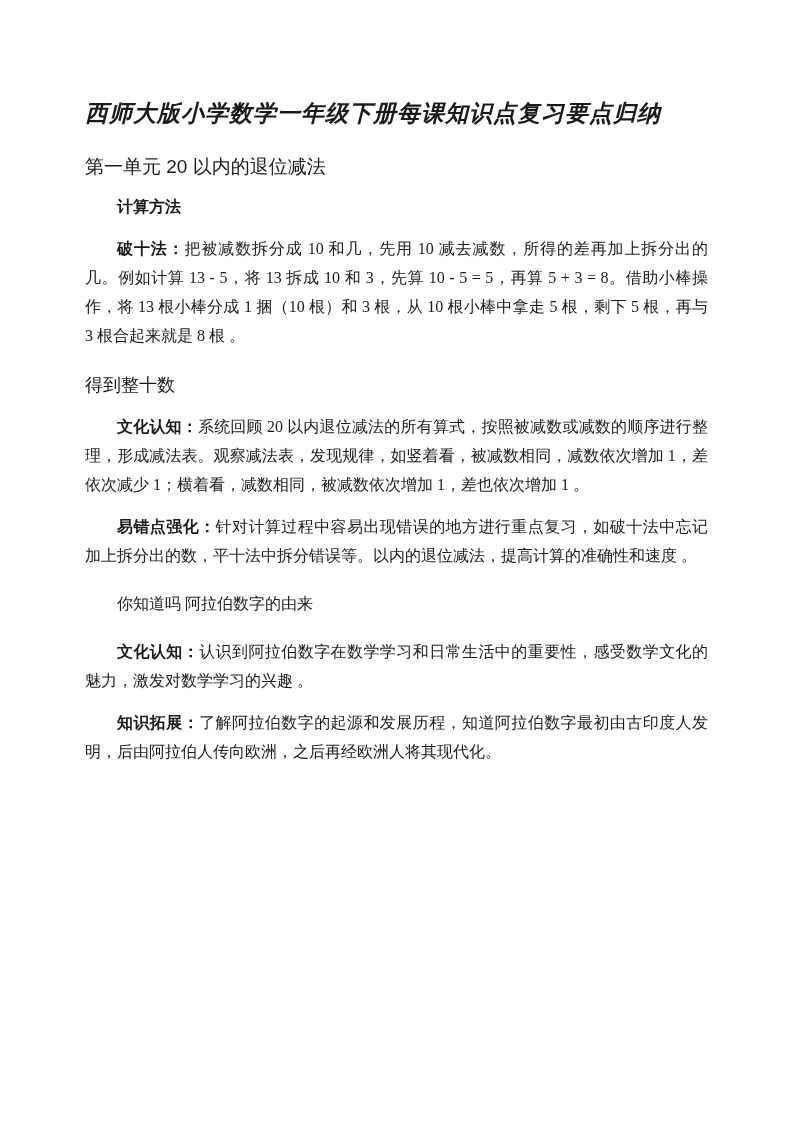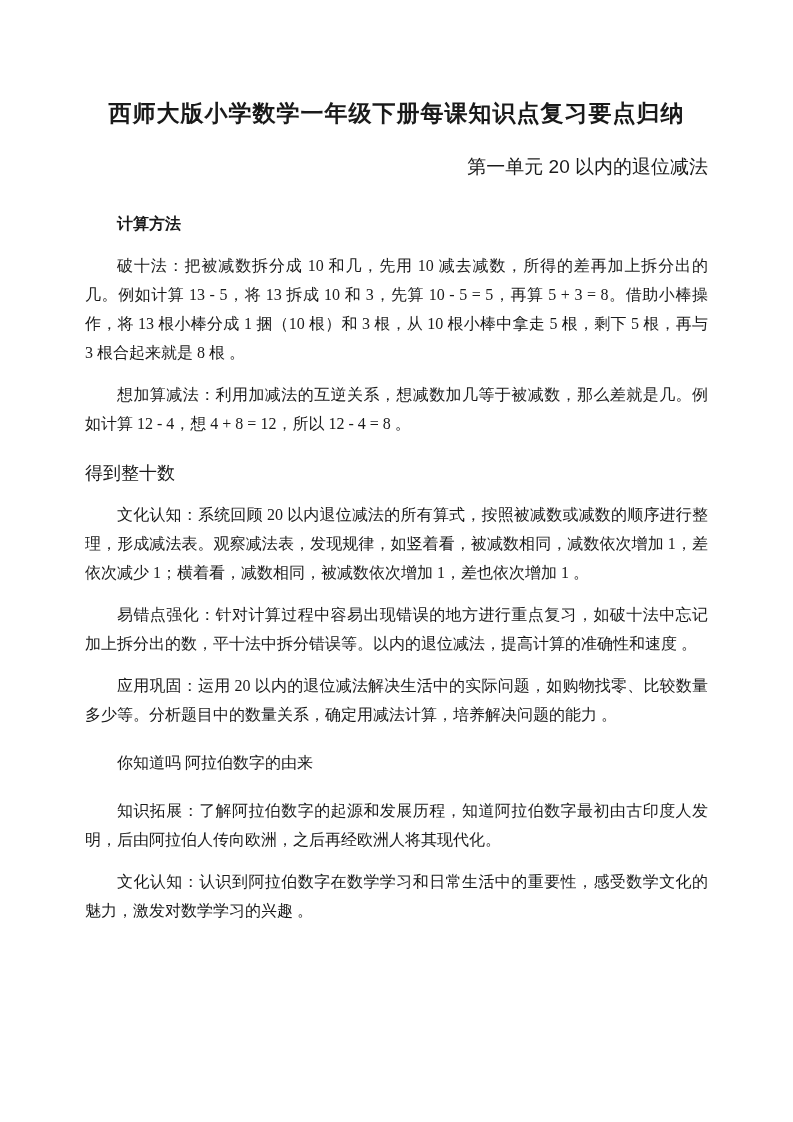--- a/index.html
+++ b/index.html
@@ -17,54 +17,53 @@
   .page {
     width: 623px;
     margin: 0 85px;
   }
   .doc-title {
     margin: 97px 0 0 0;
     font-family: "Liberation Sans", "DejaVu Sans", sans-serif;
     font-size: 23px;
     font-weight: 700;
     line-height: 32px;
-    text-align: center;
     letter-spacing: 1px;
+    font-style: italic;
   }
   .unit-heading {
-    margin: 24px 0 0 9px;
+    margin: 24px 0 0 0;
     font-family: "Liberation Sans", "DejaVu Sans", sans-serif;
     font-size: 19px;
     font-weight: 400;
     line-height: 28px;
-    text-align: right;
   }
   .lesson-heading {
     margin: 22px 0 10px 0;
     font-family: "Liberation Sans", "DejaVu Sans", sans-serif;
     font-size: 18px;
     font-weight: 400;
     line-height: 27px;
   }
   .method-label {
-    margin: 28px 0 0 0;
+    margin: 11px 0 0 0;
     font-size: 16px;
     font-weight: 700;
     line-height: 29px;
     text-indent: 2em;
   }
   p.para {
     margin: 13px 0;
     font-size: 16px;
     line-height: 29px;
     text-align: justify;
     text-indent: 2em;
   }
   p.para .lead {
-    font-weight: 400;
+    font-weight: 700;
   }
   p.plain-line {
     margin: 19px 0;
     font-size: 16px;
     line-height: 29px;
     text-indent: 2em;
   }
 </style>
 </head>
 <body>
@@ -75,33 +74,31 @@
 
   <h2 class="unit-heading">第一单元 20 以内的退位减法</h2>
 
   <section>
 
     <p class="method-label">计算方法</p>
 
     <p class="para"><strong class="lead">破十法：</strong><span>把被减数拆分成 10 和几，先用 10 减去减数，所得的差再加上拆分出的几。例如计算 13 - 5，将 13 拆成 10 和 3，先算 10 - 5 = 5，再算 5 + 3 = 8。借助小棒操作，将 13 根小棒分成 1 捆（10 根）和 3 根，从 10 根小棒中拿走 5 根，剩下 5 根，再与 3 根合起来就是 8 根 。</span></p>
 
 
-    <p class="para"><strong class="lead">想加算减法：</strong><span>利用加减法的互逆关系，想减数加几等于被减数，那么差就是几。例如计算 12 - 4，想 4 + 8 = 12，所以 12 - 4 = 8 。</span></p>
 
   </section>
 
   <section>
     <h3 class="lesson-heading">得到整十数</h3>
 
     <p class="para"><strong class="lead">文化认知：</strong><span>系统回顾 20 以内退位减法的所有算式，按照被减数或减数的顺序进行整理，形成减法表。观察减法表，发现规律，如竖着看，被减数相同，减数依次增加 1，差依次减少 1；横着看，减数相同，被减数依次增加 1，差也依次增加 1 。</span></p>
 
     <p class="para"><strong class="lead">易错点强化：</strong><span>针对计算过程中容易出现错误的地方进行重点复习，如破十法中忘记加上拆分出的数，平十法中拆分错误等。以内的退位减法，提高计算的准确性和速度 。</span></p>
 
-    <p class="para"><strong class="lead">应用巩固：</strong><span>运用 20 以内的退位减法解决生活中的实际问题，如购物找零、比较数量多少等。分析题目中的数量关系，确定用减法计算，培养解决问题的能力 。</span></p>
 
     <p class="plain-line">你知道吗 阿拉伯数字的由来</p>
 
+    <p class="para"><strong class="lead">文化认知：</strong><span>认识到阿拉伯数字在数学学习和日常生活中的重要性，感受数学文化的魅力，激发对数学学习的兴趣 。</span></p>
+
     <p class="para"><strong class="lead">知识拓展：</strong><span>了解阿拉伯数字的起源和发展历程，知道阿拉伯数字最初由古印度人发明，后由阿拉伯人传向欧洲，之后再经欧洲人将其现代化。</span></p>
-
-    <p class="para"><strong class="lead">文化认知：</strong><span>认识到阿拉伯数字在数学学习和日常生活中的重要性，感受数学文化的魅力，激发对数学学习的兴趣 。</span></p>
   </section>
 
 </main>
 
 </body></html>

